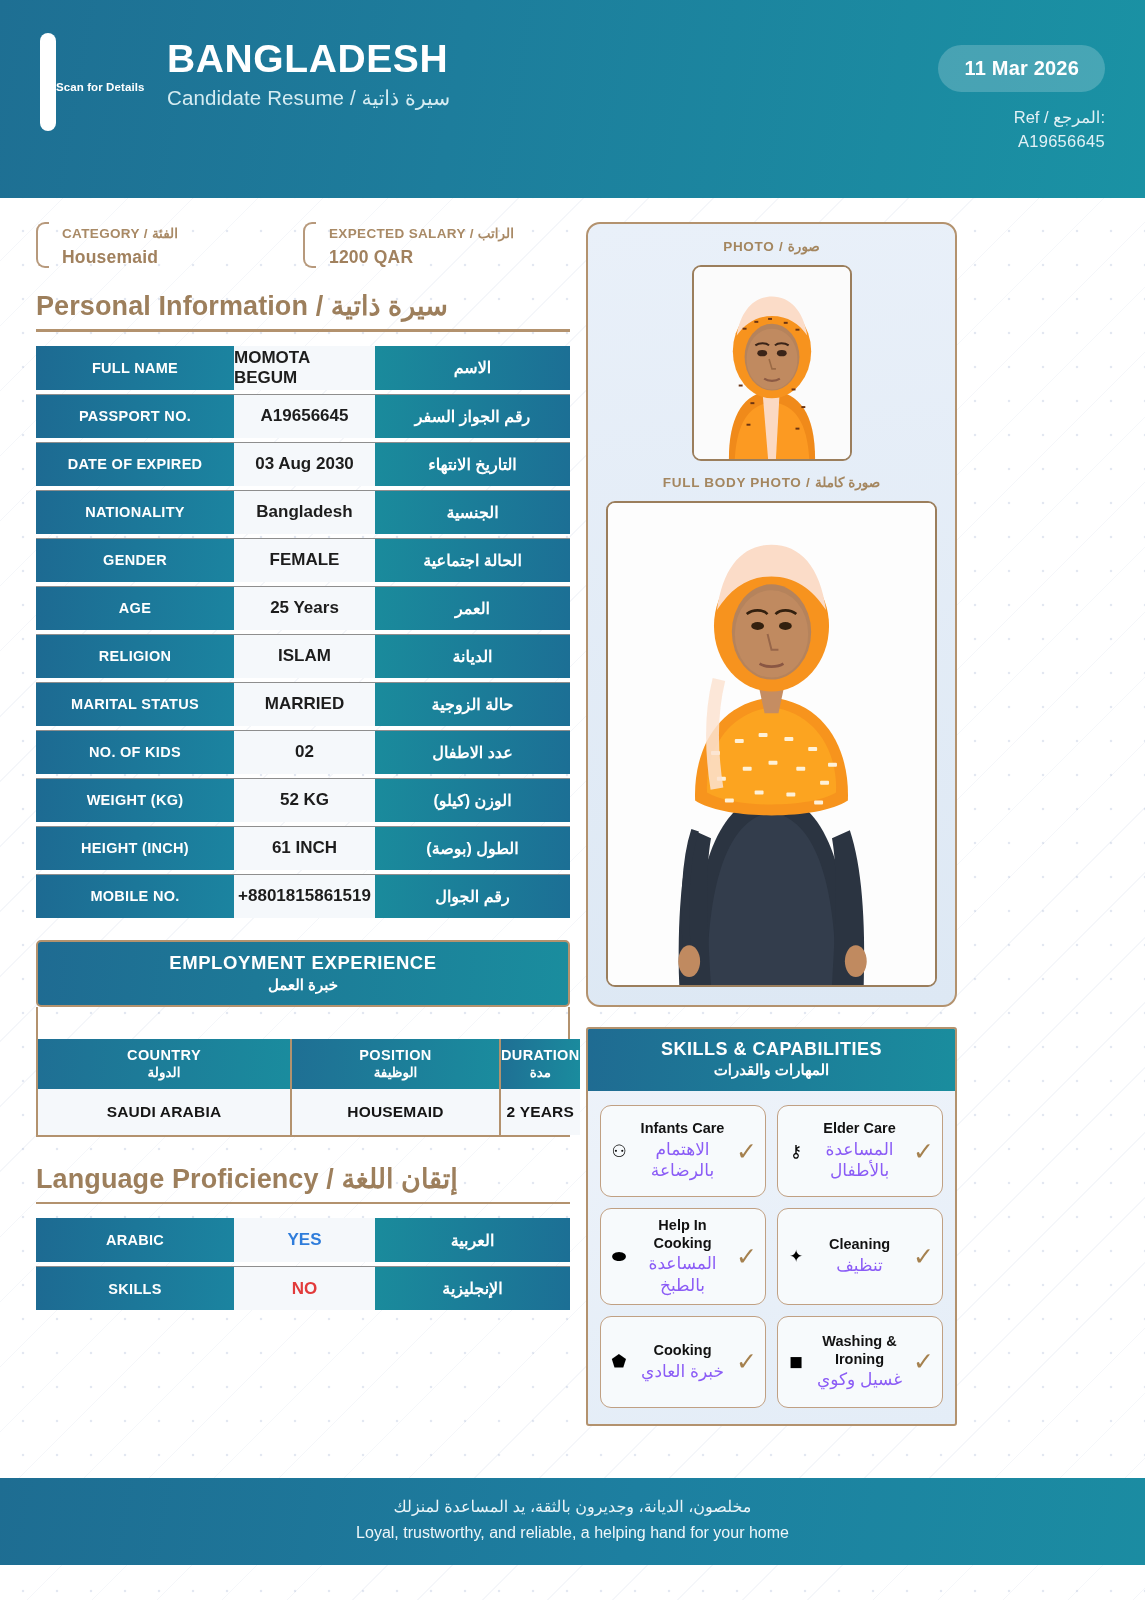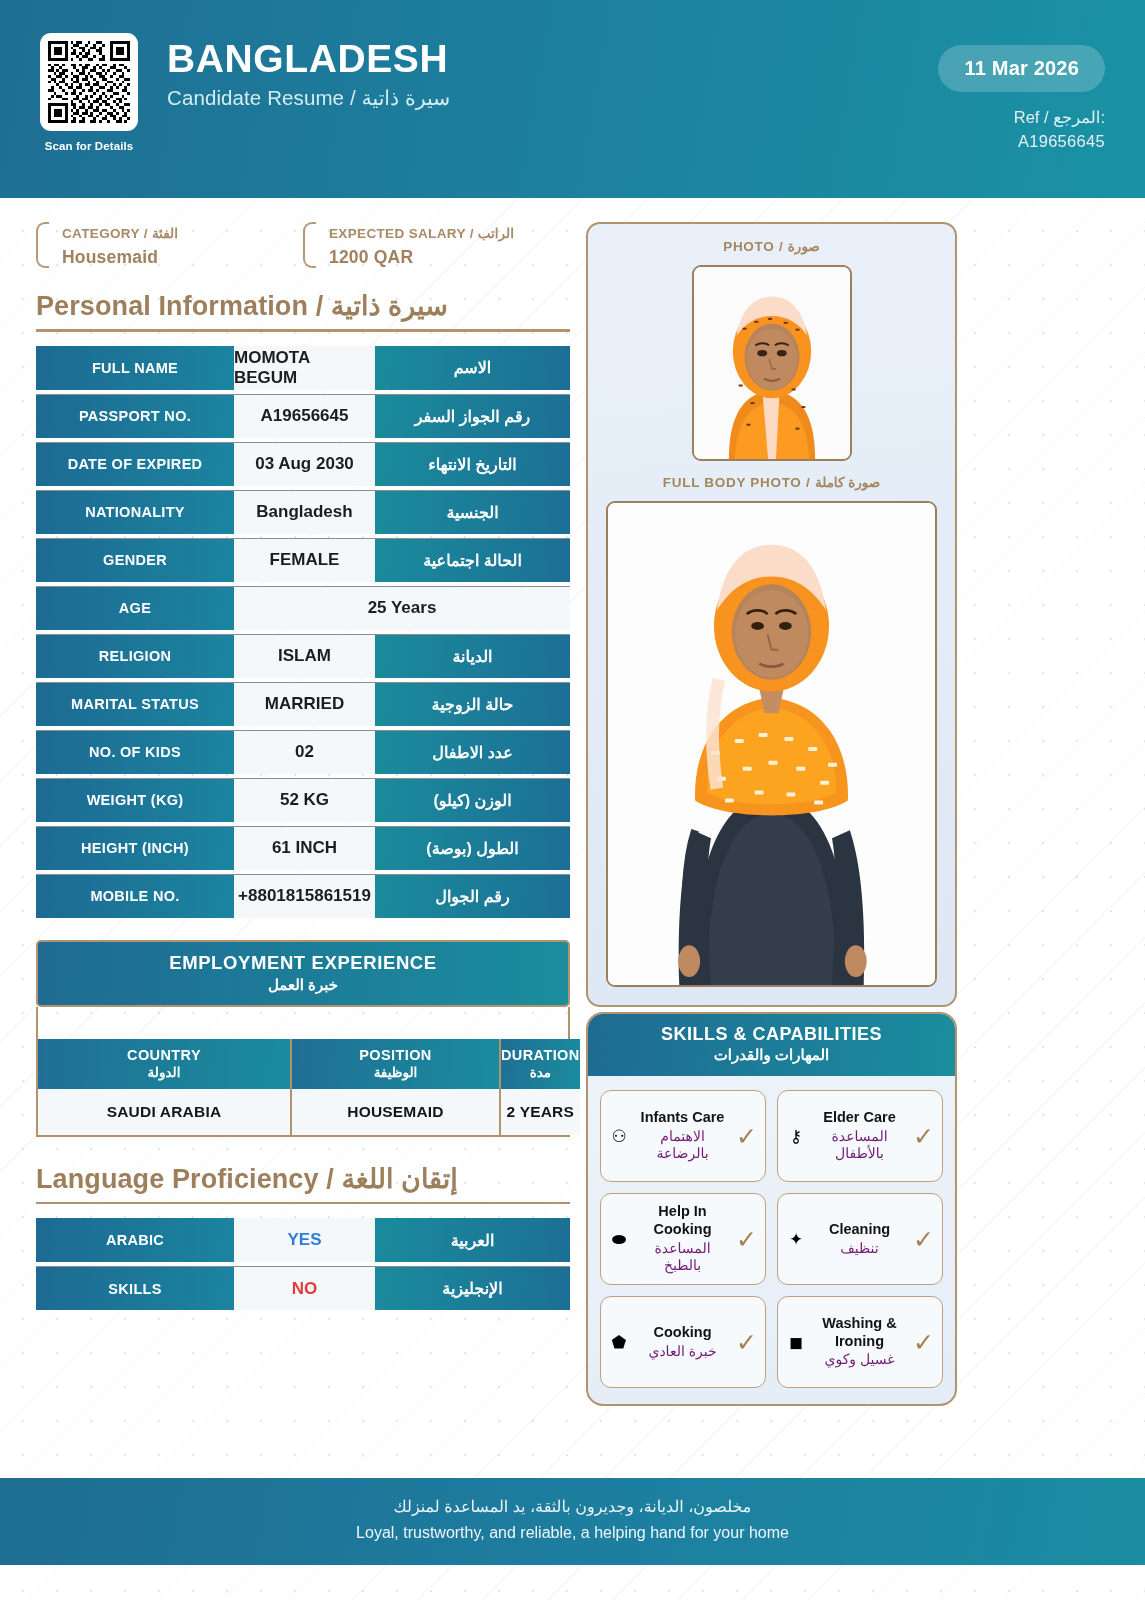--- a/index.html
+++ b/index.html
@@ -29,21 +29,21 @@
   .header {
     position: relative;
     height: 198px;
     background: linear-gradient(100deg, #1e6f93 0%, #1d7d9c 40%, #1a92a4 100%);
     padding: 0 40px;
     display: flex;
     align-items: flex-start;
   }
   .header-left { display: flex; align-items: flex-start; padding-top: 33px; }
 
-  .qr-wrap { width: 98px; display: flex; flex-direction: column; align-items: center; }
+  .qr-wrap { width: 98px; display: flex; flex-direction: row; align-items: center; }
   .qr-box {
     width: 98px; height: 98px; background: #fff; border-radius: 11px;
     padding: 8px; display: block;
   }
   .qr-box svg { display: block; width: 100%; height: 100%; }
   .qr-caption {
     margin-top: 9px; color: #ffffff; font-size: 11.5px; font-weight: bold;
     letter-spacing: .1px; white-space: nowrap;
   }
 
@@ -169,21 +169,21 @@
     border-radius: 9px; overflow: hidden; background: #ffffff;
   }
   .fullbody {
     width: 100%; height: 486px; border: 2.5px solid #9b7e5c; border-radius: 9px;
     overflow: hidden; background: #ffffff;
   }
   .ph-svg { display: block; width: 100%; height: 100%; }
 
   
   .skills-panel {
-    margin-top: 5px; border: 2px solid #b3926e; border-radius: 17px;
+    margin-top: 20px; border: 2px solid #b3926e; border-radius: 3px;
     background: linear-gradient(175deg, #eef3fa 0%, #e4edf7 100%);
     overflow: hidden;
   }
   .skills-head {
     background: linear-gradient(95deg, #1f6b92 0%, #1a8d9e 100%);
     color: #ffffff; text-align: center; padding: 10px 0 12px 0;
   }
   .skills-head .en { font-size: 18px; font-weight: bold; letter-spacing: .5px; }
   .skills-head .ar { font-size: 15px; font-weight: bold; margin-top: 1px; direction: rtl; }
   .skills-grid {
@@ -196,21 +196,21 @@
   }
   .sk-icon {
     font-size: 17px; color: #000000; flex: none; width: 20px; text-align: center;
     line-height: 1;
   }
   .sk-text { flex: 1; text-align: center; }
   .sk-en {
     color: #121212; font-size: 14.5px; font-weight: bold; line-height: 1.22;
   }
   .sk-ar {
-    color: #701a75; font-size: 14px; direction: rtl; line-height: 1.25; margin-top: 1px;
+    color: #8b5cf6; font-size: 17px; direction: rtl; line-height: 1.25; margin-top: 1px;
   }
   .sk-check { color: #a5814f; font-size: 25px; flex: none; line-height: 1; }
 
   
   .footer {
     position: absolute; left: 0; bottom: 35px; width: 100%;
     background: linear-gradient(100deg, #1e6d92 0%, #1d7fa0 55%, #1b8ca2 100%);
     padding: 17px 0 19px 0; text-align: center;
   }
   .footer .ar { color: #eaf4f8; font-size: 16px; direction: rtl; line-height: 1.5; }
@@ -512,20 +512,21 @@
             <div class="cell-ar">الجنسية</div>
           </div>
           <div class="info-row">
             <div class="cell-label">GENDER</div>
             <div class="cell-value">FEMALE</div>
             <div class="cell-ar">الحالة اجتماعية</div>
           </div>
           <div class="info-row">
             <div class="cell-label">AGE</div>
             <div class="cell-value">25 Years</div>
+            <div class="cell-ar">العمر</div>
           </div>
           <div class="info-row">
             <div class="cell-label">RELIGION</div>
             <div class="cell-value">ISLAM</div>
             <div class="cell-ar">الديانة</div>
           </div>
           <div class="info-row">
             <div class="cell-label">MARITAL STATUS</div>
             <div class="cell-value">MARRIED</div>
             <div class="cell-ar">حالة الزوجية</div>

